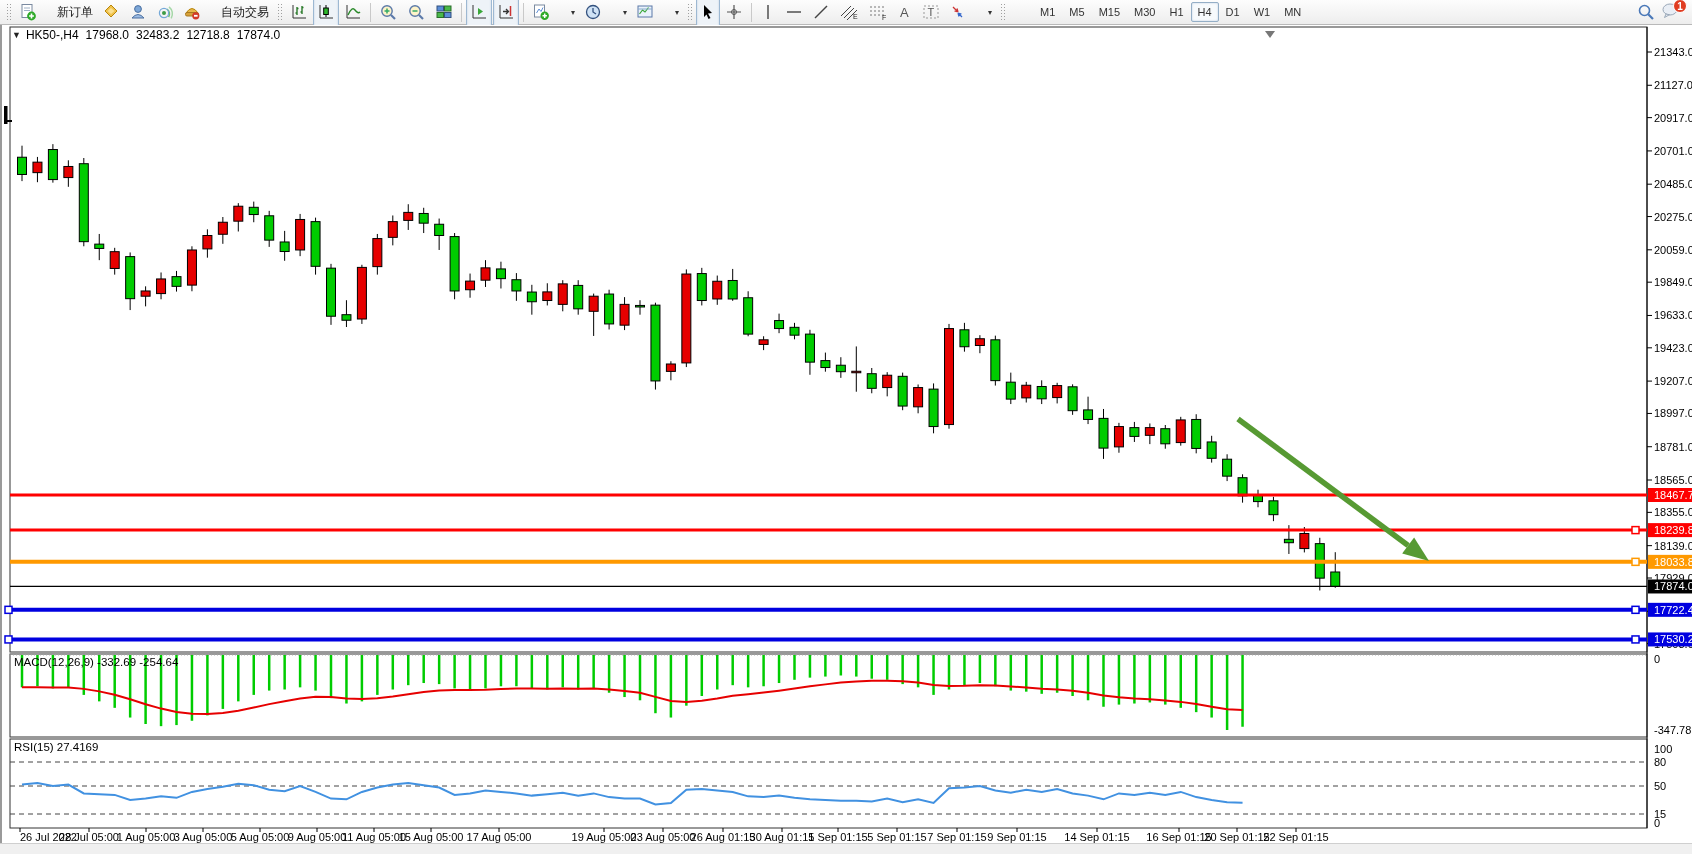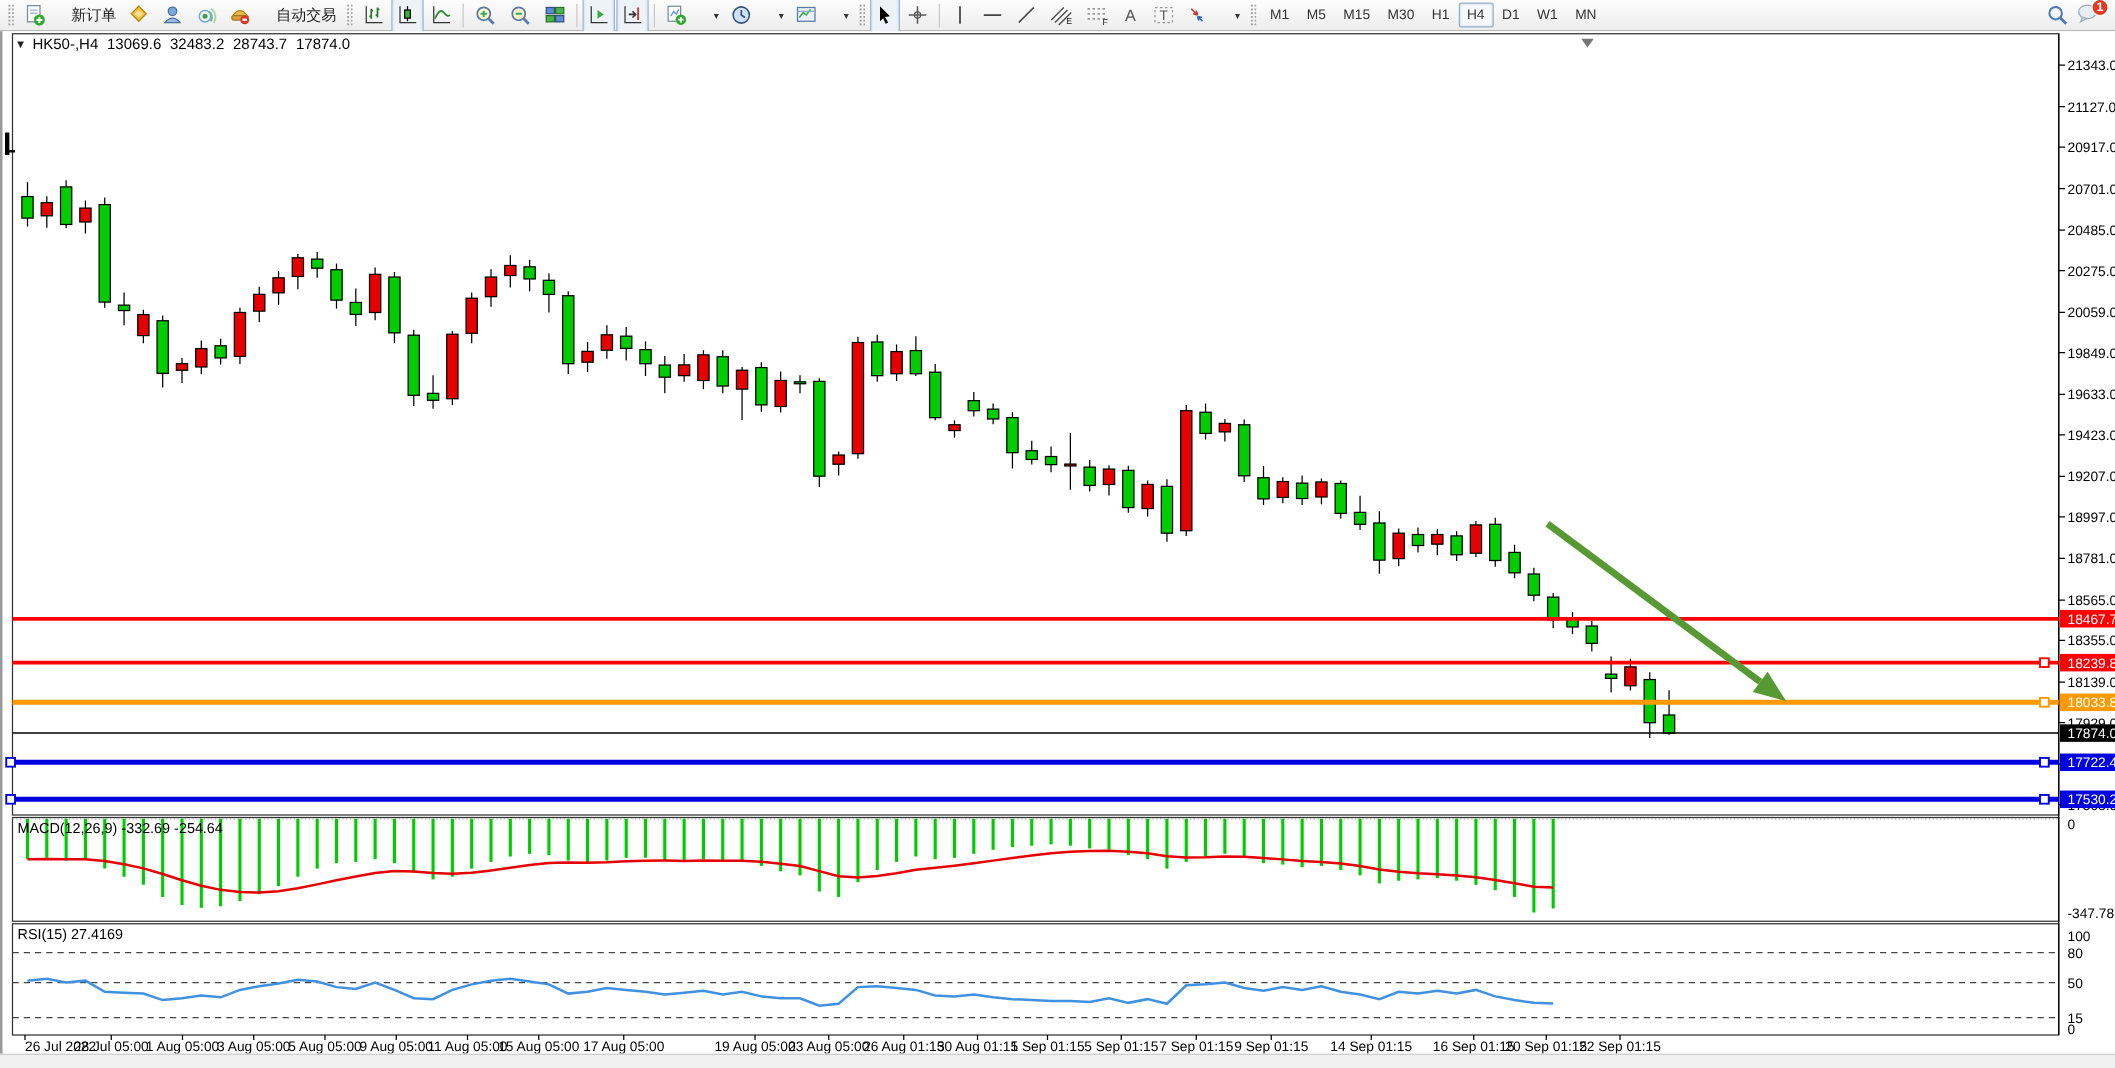--- a/index.html
+++ b/index.html
@@ -236,21 +236,21 @@
   </span>
   <span class="tbtn">
     <svg width="18" height="18" viewBox="0 0 18 18">
       <path d="M4 4 l5 5 M9 9 l-1 -3.5 M9 9 l-3.5 -1" stroke="#c33" stroke-width="1.3" fill="none"></path>
       <path d="M13 14 l-4 -4 M9 10 l1 3.5 M9 10 l3.5 1" stroke="#36c" stroke-width="1.3" fill="none"></path>
     </svg>
     <span class="caret">▾</span>
   </span>
 
   <span class="grip"></span>
-  <span id="tf-bar" style="display:flex;">
+  <span id="tf-bar" style="display:flex;margin-left:24px;">
       <span class="tf">M1</span>
       <span class="tf">M5</span>
       <span class="tf">M15</span>
       <span class="tf">M30</span>
       <span class="tf">H1</span>
       <span class="tf active">H4</span>
       <span class="tf">D1</span>
       <span class="tf">W1</span>
       <span class="tf">MN</span>
     </span>
@@ -267,23 +267,23 @@
       </svg>
       <span class="badge">1</span>
     </span>
   </span>
 </div>
 
 <div class="chart-area">
   <div class="chart-title">
     <span class="dd-arrow">▼</span>
     <span>HK50-,H4</span>
-    <span class="num">13069.6</span>
+    <span class="num">17968.0</span>
     <span class="num">32483.2</span>
-    <span class="num">28743.7</span>
+    <span class="num">12718.8</span>
     <span class="num">17874.0</span>
   </div>
   <svg id="chart-svg" width="1692" height="818">
       <rect x="8" y="2" width="1637" height="625" fill="none" stroke="#333" stroke-width="1"></rect>
       <rect x="8" y="629" width="1637" height="83" fill="none" stroke="#333" stroke-width="1"></rect>
       <rect x="8" y="714" width="1637" height="89" fill="none" stroke="#333" stroke-width="1"></rect>
       <line x1="1645" y1="2" x2="1645" y2="803" stroke="#000"></line>
       <line x1="1645" y1="27" x2="1650" y2="27" stroke="#000"></line>
       <text x="1652" y="31" font-size="11" fill="#000">21343.0</text>
       <line x1="1645" y1="60.27943760984183" x2="1650" y2="60.27943760984183" stroke="#000"></line>

